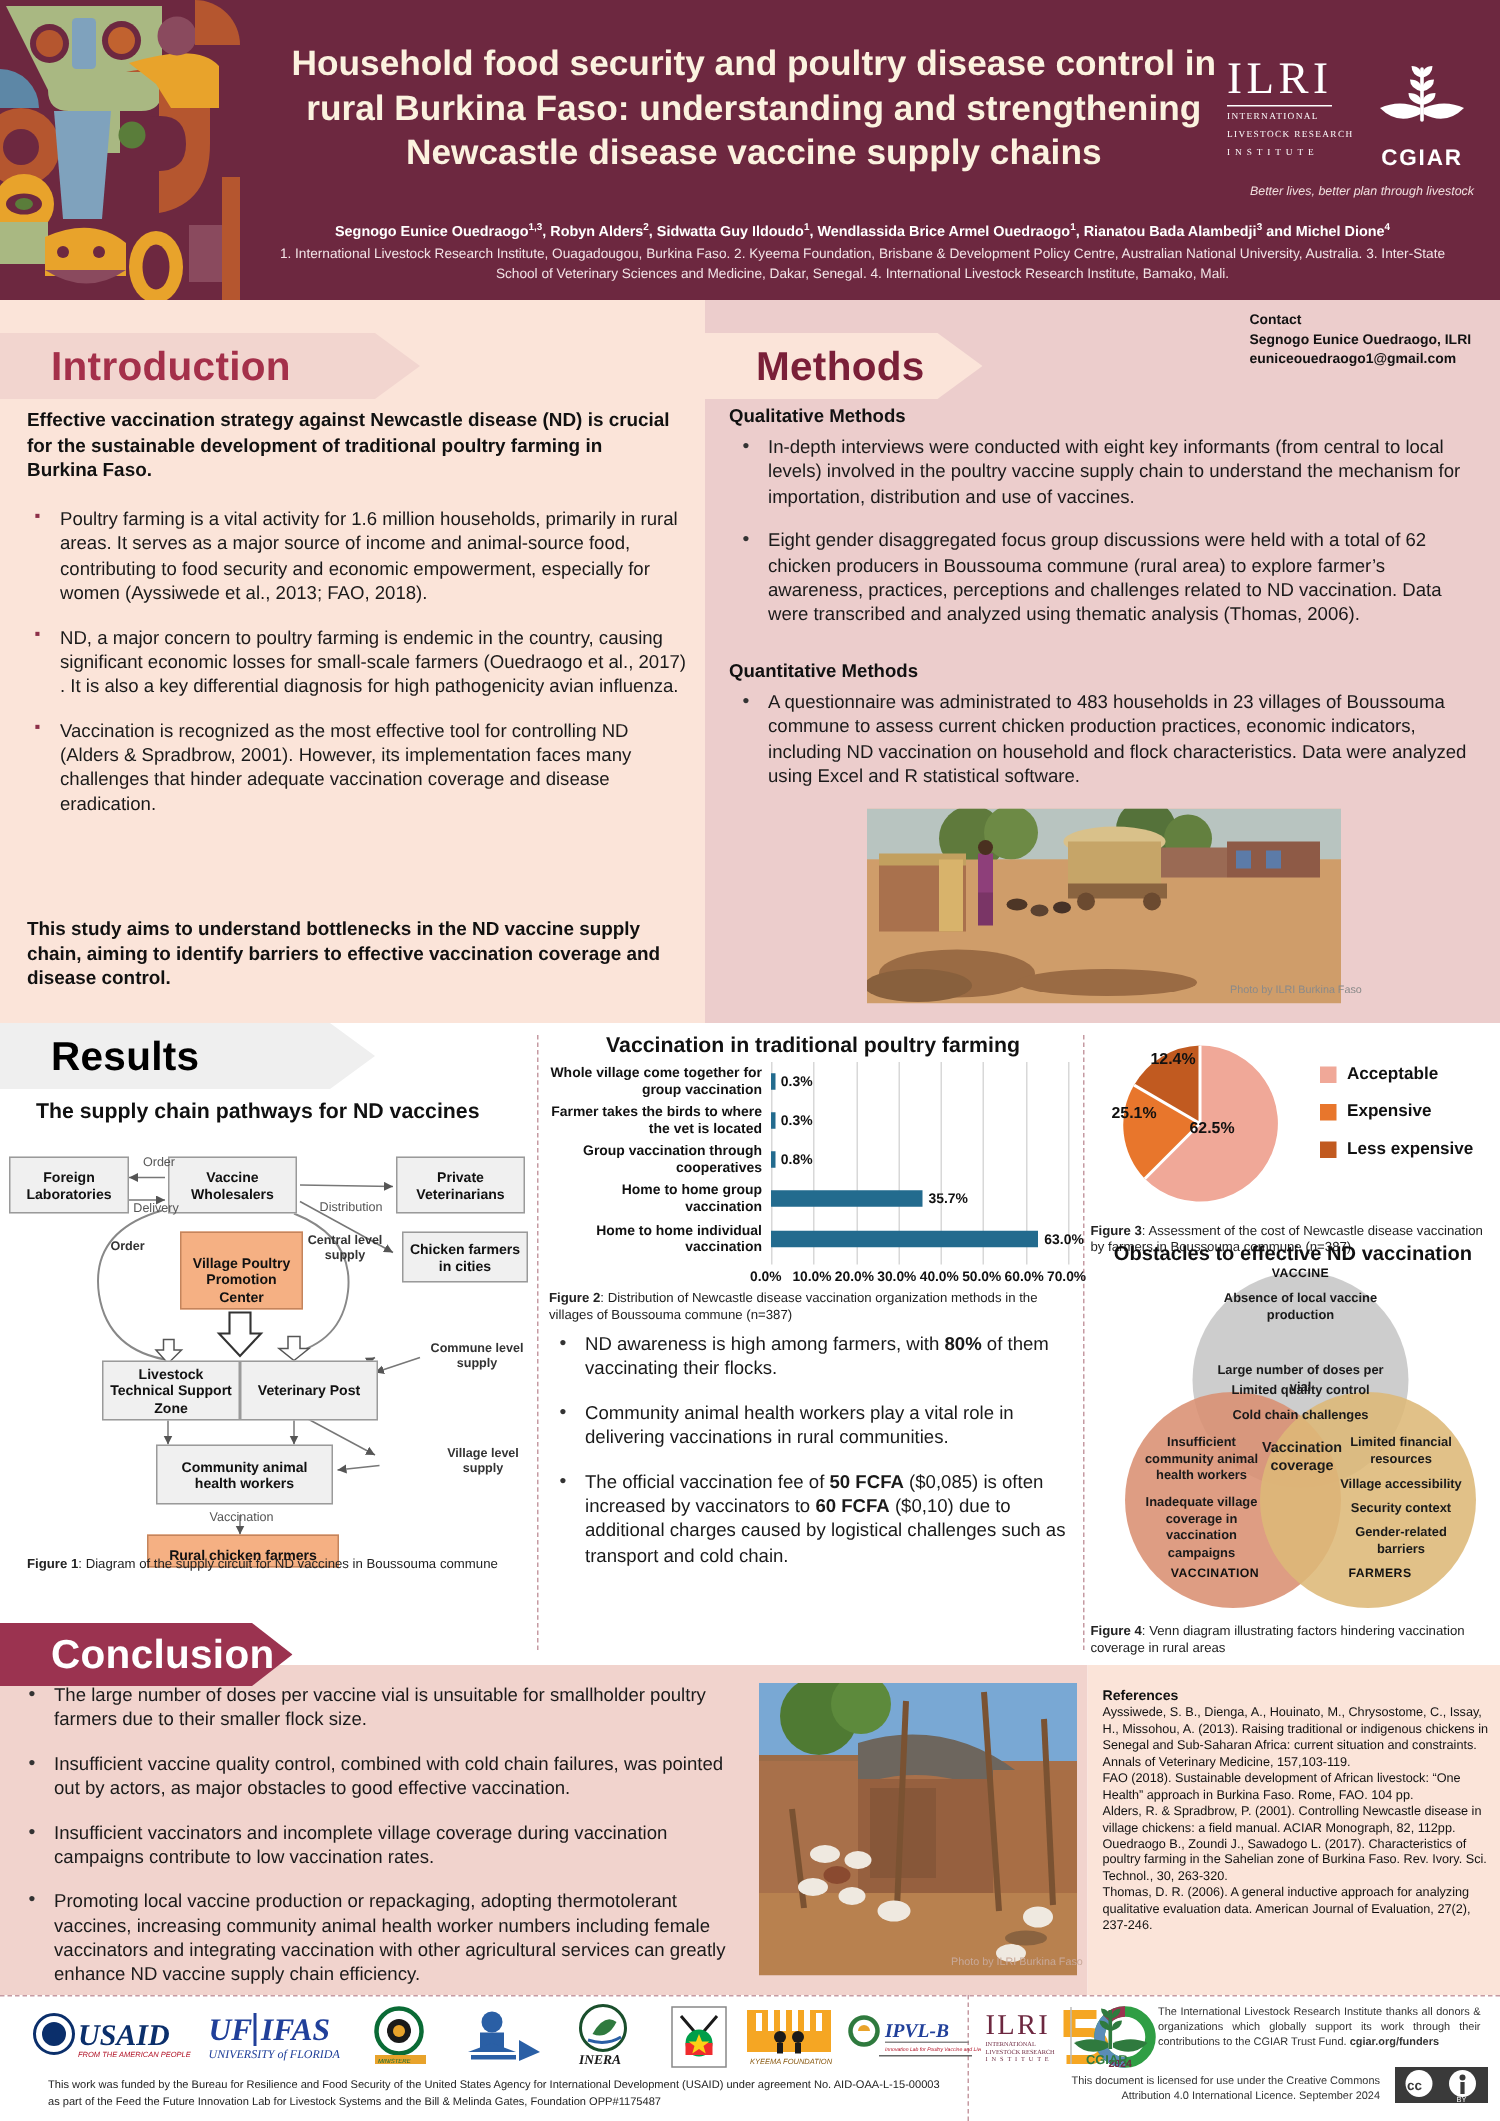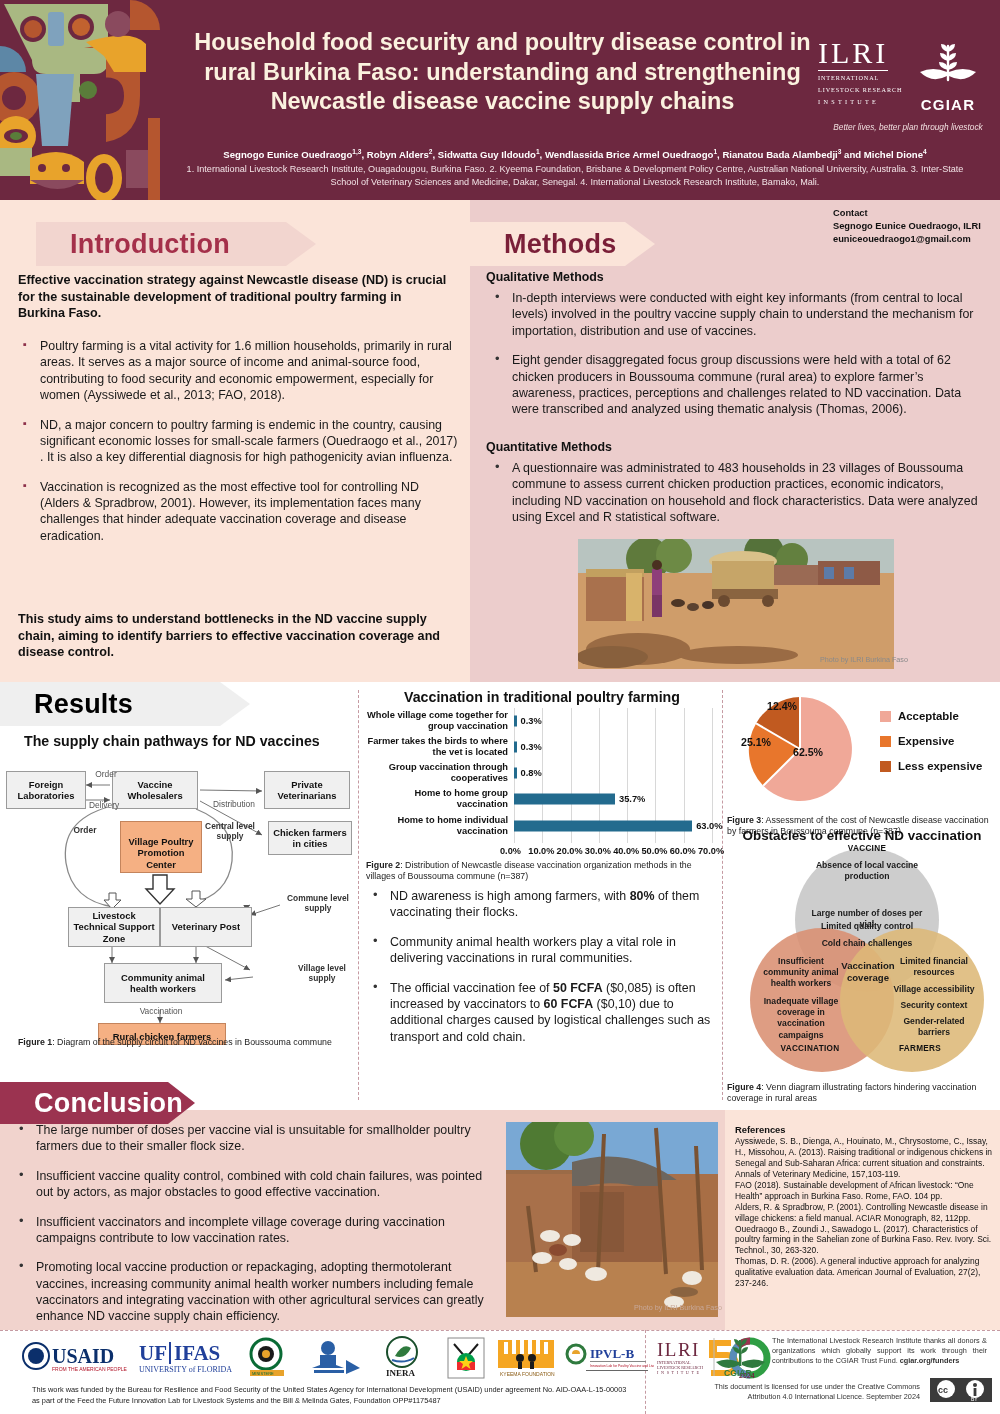--- a/index.html
+++ b/index.html
@@ -69,21 +69,21 @@
   }
 
   
   .ribbon { position:absolute; height:44px; display:flex; align-items:center; }
   .ribbon .rb-label {
     font-size:27px; font-weight:bold; padding-left:34px; letter-spacing:0.2px;
     z-index:2; position:relative;
   }
   .ribbon .rb-bg { position:absolute; left:0; top:0; height:100%; }
 
-  #ribbon-intro { left:0; top:222px; width:280px;margin-left:36px; }
+  #ribbon-intro { left:0; top:222px; width:280px; }
   #ribbon-intro .rb-label { color:#a4304a; }
   #ribbon-methods { left:470px; top:222px; width:185px; }
   #ribbon-methods .rb-label { color:#7a1f38; }
   #ribbon-results { left:0; top:682px; width:250px; }
   #ribbon-results .rb-label { color:#000000; }
   #ribbon-conclusion { left:0; top:1082px; width:195px; height:42px; }
   #ribbon-conclusion .rb-label { color:#ffffff; }
 
   
   .lead {
@@ -144,21 +144,21 @@
   .pie-lbl { position:absolute; font-size:10.6px; font-weight:bold; color:#111; }
   .venn-txt { position:absolute; text-align:center; font-size:8.6px; font-weight:bold; color:#1a1a1a; line-height:1.3; }
   .venn-cap { position:absolute; text-align:center; font-size:8.2px; font-weight:bold; color:#111; letter-spacing:0.3px; }
 
   
   .refs-title { position:absolute; left:735px; top:1124px; font-size:9.4px; font-weight:bold; color:#111; }
   .refs-body { position:absolute; left:735px; top:1136px; width:258px; font-size:8.45px; color:#111; line-height:1.295; }
   .refs-body p { margin:0; }
 
   
-  .logo-row { position:absolute; left:14px; top:1336px; width:640px; height:44px; }
+  .logo-row { position:absolute; left:14px; top:1336px; width:640px; height:44px;font-style:italic; }
   .fund-text { position:absolute; left:32px; top:1385px; width:600px; font-size:7.4px; color:#222; line-height:1.42; }
   .cg-note { position:absolute; left:772px; top:1336px; width:215px; font-size:7.3px; color:#333; line-height:1.4; text-align:justify; }
   .cc-note { position:absolute; left:700px; top:1382px; width:220px; font-size:7.3px; color:#333; line-height:1.4; text-align:right; }
 
   .divider-v { position:absolute; border-left:1px dashed #c59aa2; }
   .divider-h { position:absolute; border-top:1px dashed #c59aa2; }
 </style>
 </head>
 <body>
 

